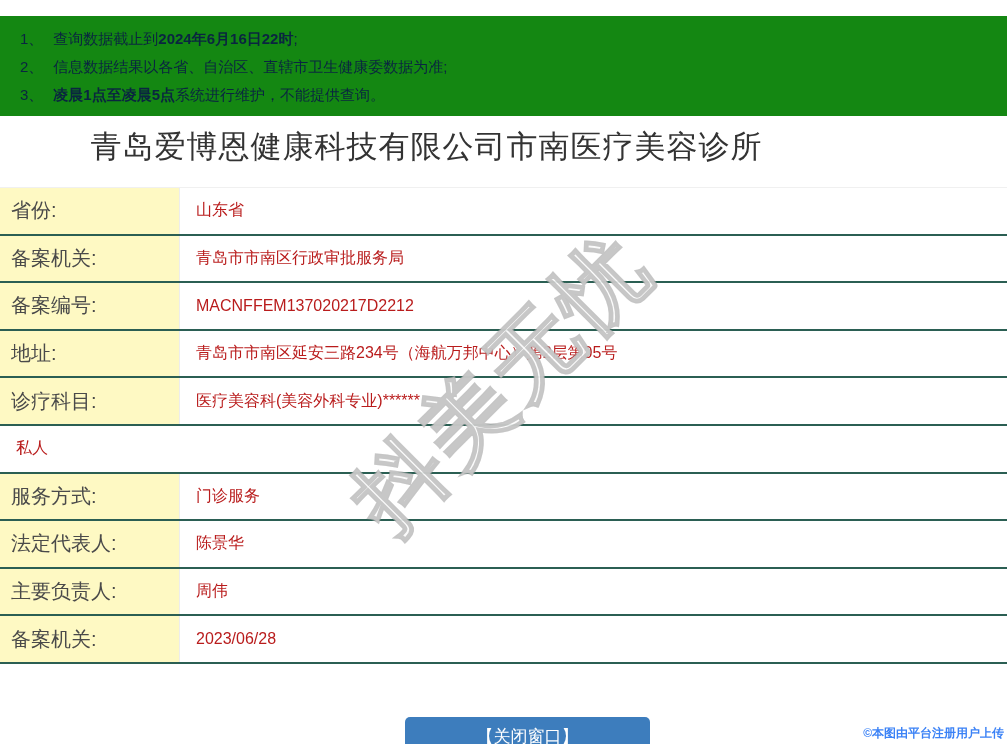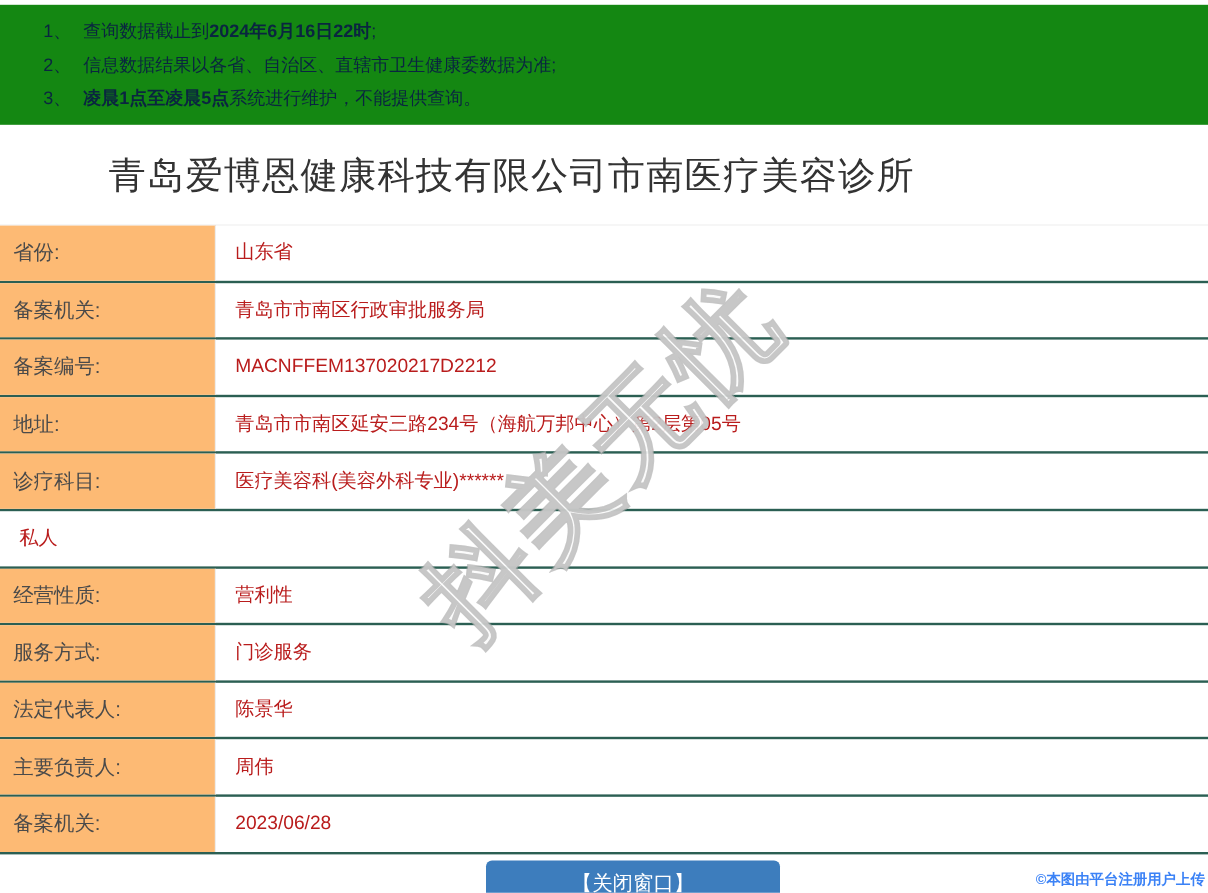--- a/index.html
+++ b/index.html
@@ -4,23 +4,23 @@
 <style>
   html,body{margin:0;padding:0;}
   body{
     width:1007px;height:744px;position:relative;overflow:hidden;
     background:#ffffff;
     font-family:"Liberation Sans","DejaVu Sans",sans-serif;
     -webkit-font-smoothing:antialiased;
   }
   
   .notice-banner{
-    position:absolute;left:0;top:4px;width:1007px;height:100px;
+    position:absolute;left:0;top:16px;width:1007px;height:100px;
     background:#148712;color:#0a2540;
-    box-sizing:border-box;padding:9px 0 0 36px;
+    box-sizing:border-box;padding:9px 0 0 20px;
   }
   .notice-line{
     font-size:15px;line-height:28px;white-space:nowrap;
   }
   .notice-line .num{margin-right:10px;}
   .notice-line b{font-weight:bold;}
   
   .page-title{
     position:absolute;left:0;top:126px;width:853px;
     text-align:center;font-size:31px;color:#333;font-weight:400;
@@ -30,23 +30,23 @@
   .info-table{
     position:absolute;left:0;top:187px;width:1007px;
     border-top:1px solid #f0f0f0;
   }
   .info-row{
     display:flex;height:45.6px;align-items:center;
     border-bottom:2px solid #2b5f53;
   }
   .info-label{
     width:180px;height:100%;flex:0 0 180px;box-sizing:border-box;
-    background:#fdba74;border-right:1px solid #ededed;
+    background:#fef9c3;border-right:1px solid #ededed;
     display:flex;align-items:center;padding-left:11px;
-    font-size:17px;color:#4a4a4a;
+    font-size:20px;color:#4a4a4a;
   }
   .info-value{
     flex:1;box-sizing:border-box;padding-left:16px;
     font-size:16px;color:#b91c1c;
   }
   
   .watermark{
     position:absolute;left:315px;top:324px;
     transform:rotate(-45deg);transform-origin:center;
     font-size:88px;font-weight:bold;letter-spacing:6px;white-space:nowrap;
@@ -104,24 +104,20 @@
     <div class="info-value">青岛市市南区延安三路234号（海航万邦中心）第2层第05号</div>
   </div>
   <div class="info-row">
     <div class="info-label">诊疗科目:</div>
     <div class="info-value">医疗美容科(美容外科专业)******</div>
   </div>
   <div class="info-row">
     <div class="info-value">私人</div>
   </div>
   <div class="info-row">
-    <div class="info-label">经营性质:</div>
-    <div class="info-value">营利性</div>
-  </div>
-  <div class="info-row">
     <div class="info-label">服务方式:</div>
     <div class="info-value">门诊服务</div>
   </div>
   <div class="info-row">
     <div class="info-label">法定代表人:</div>
     <div class="info-value">陈景华</div>
   </div>
   <div class="info-row">
     <div class="info-label">主要负责人:</div>
     <div class="info-value">周伟</div>

